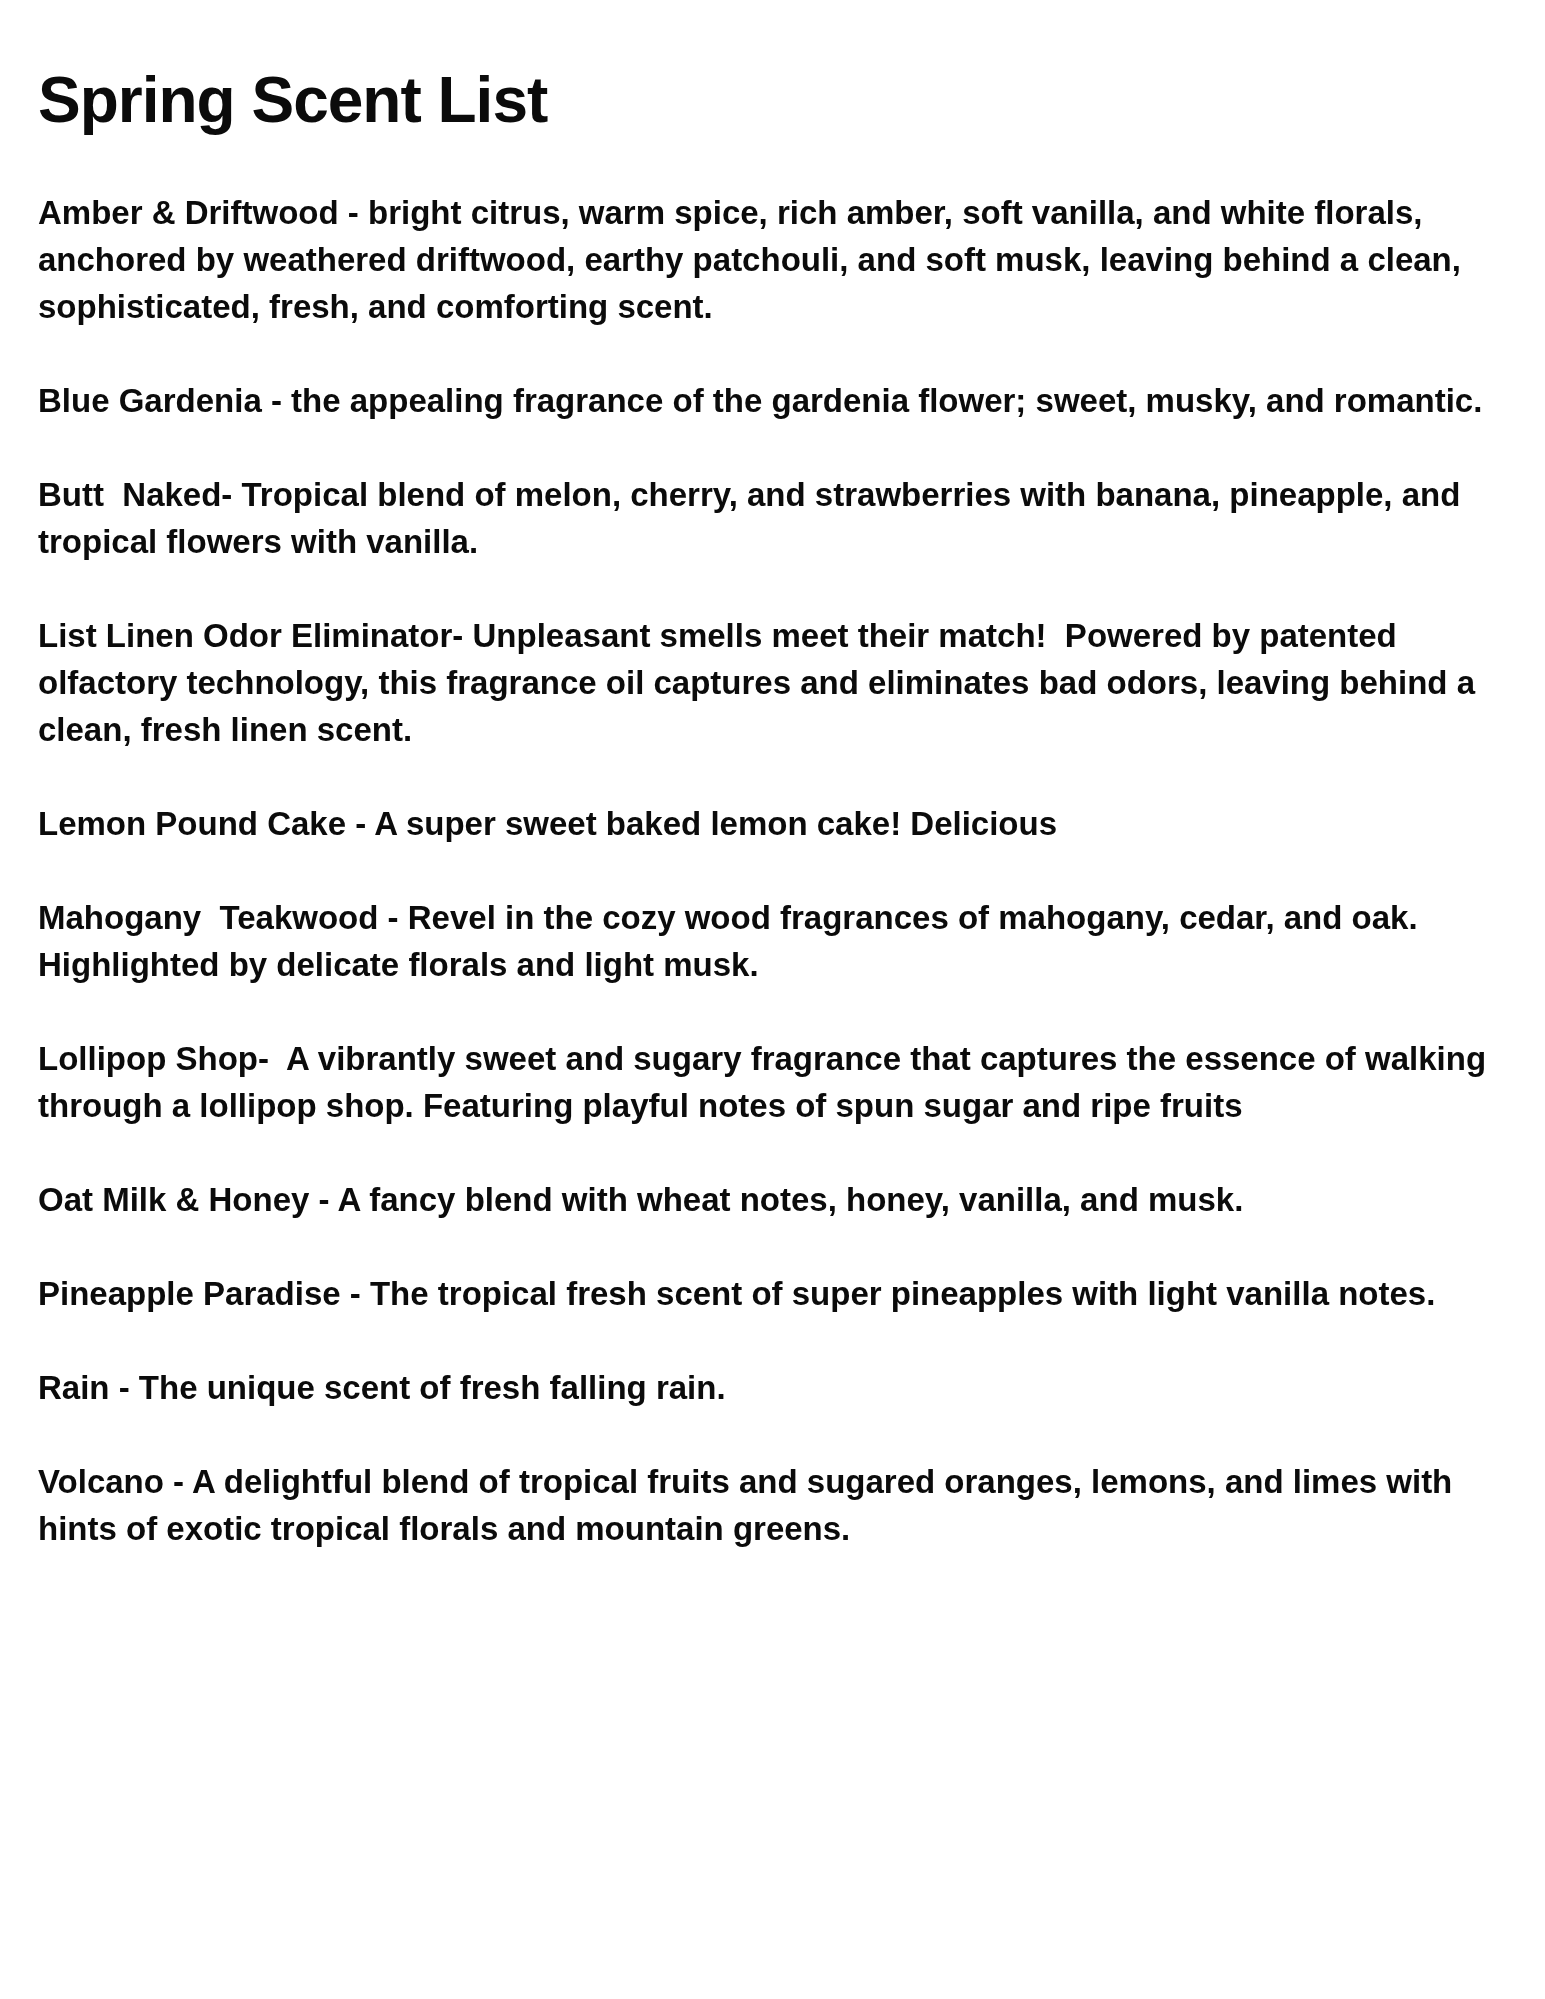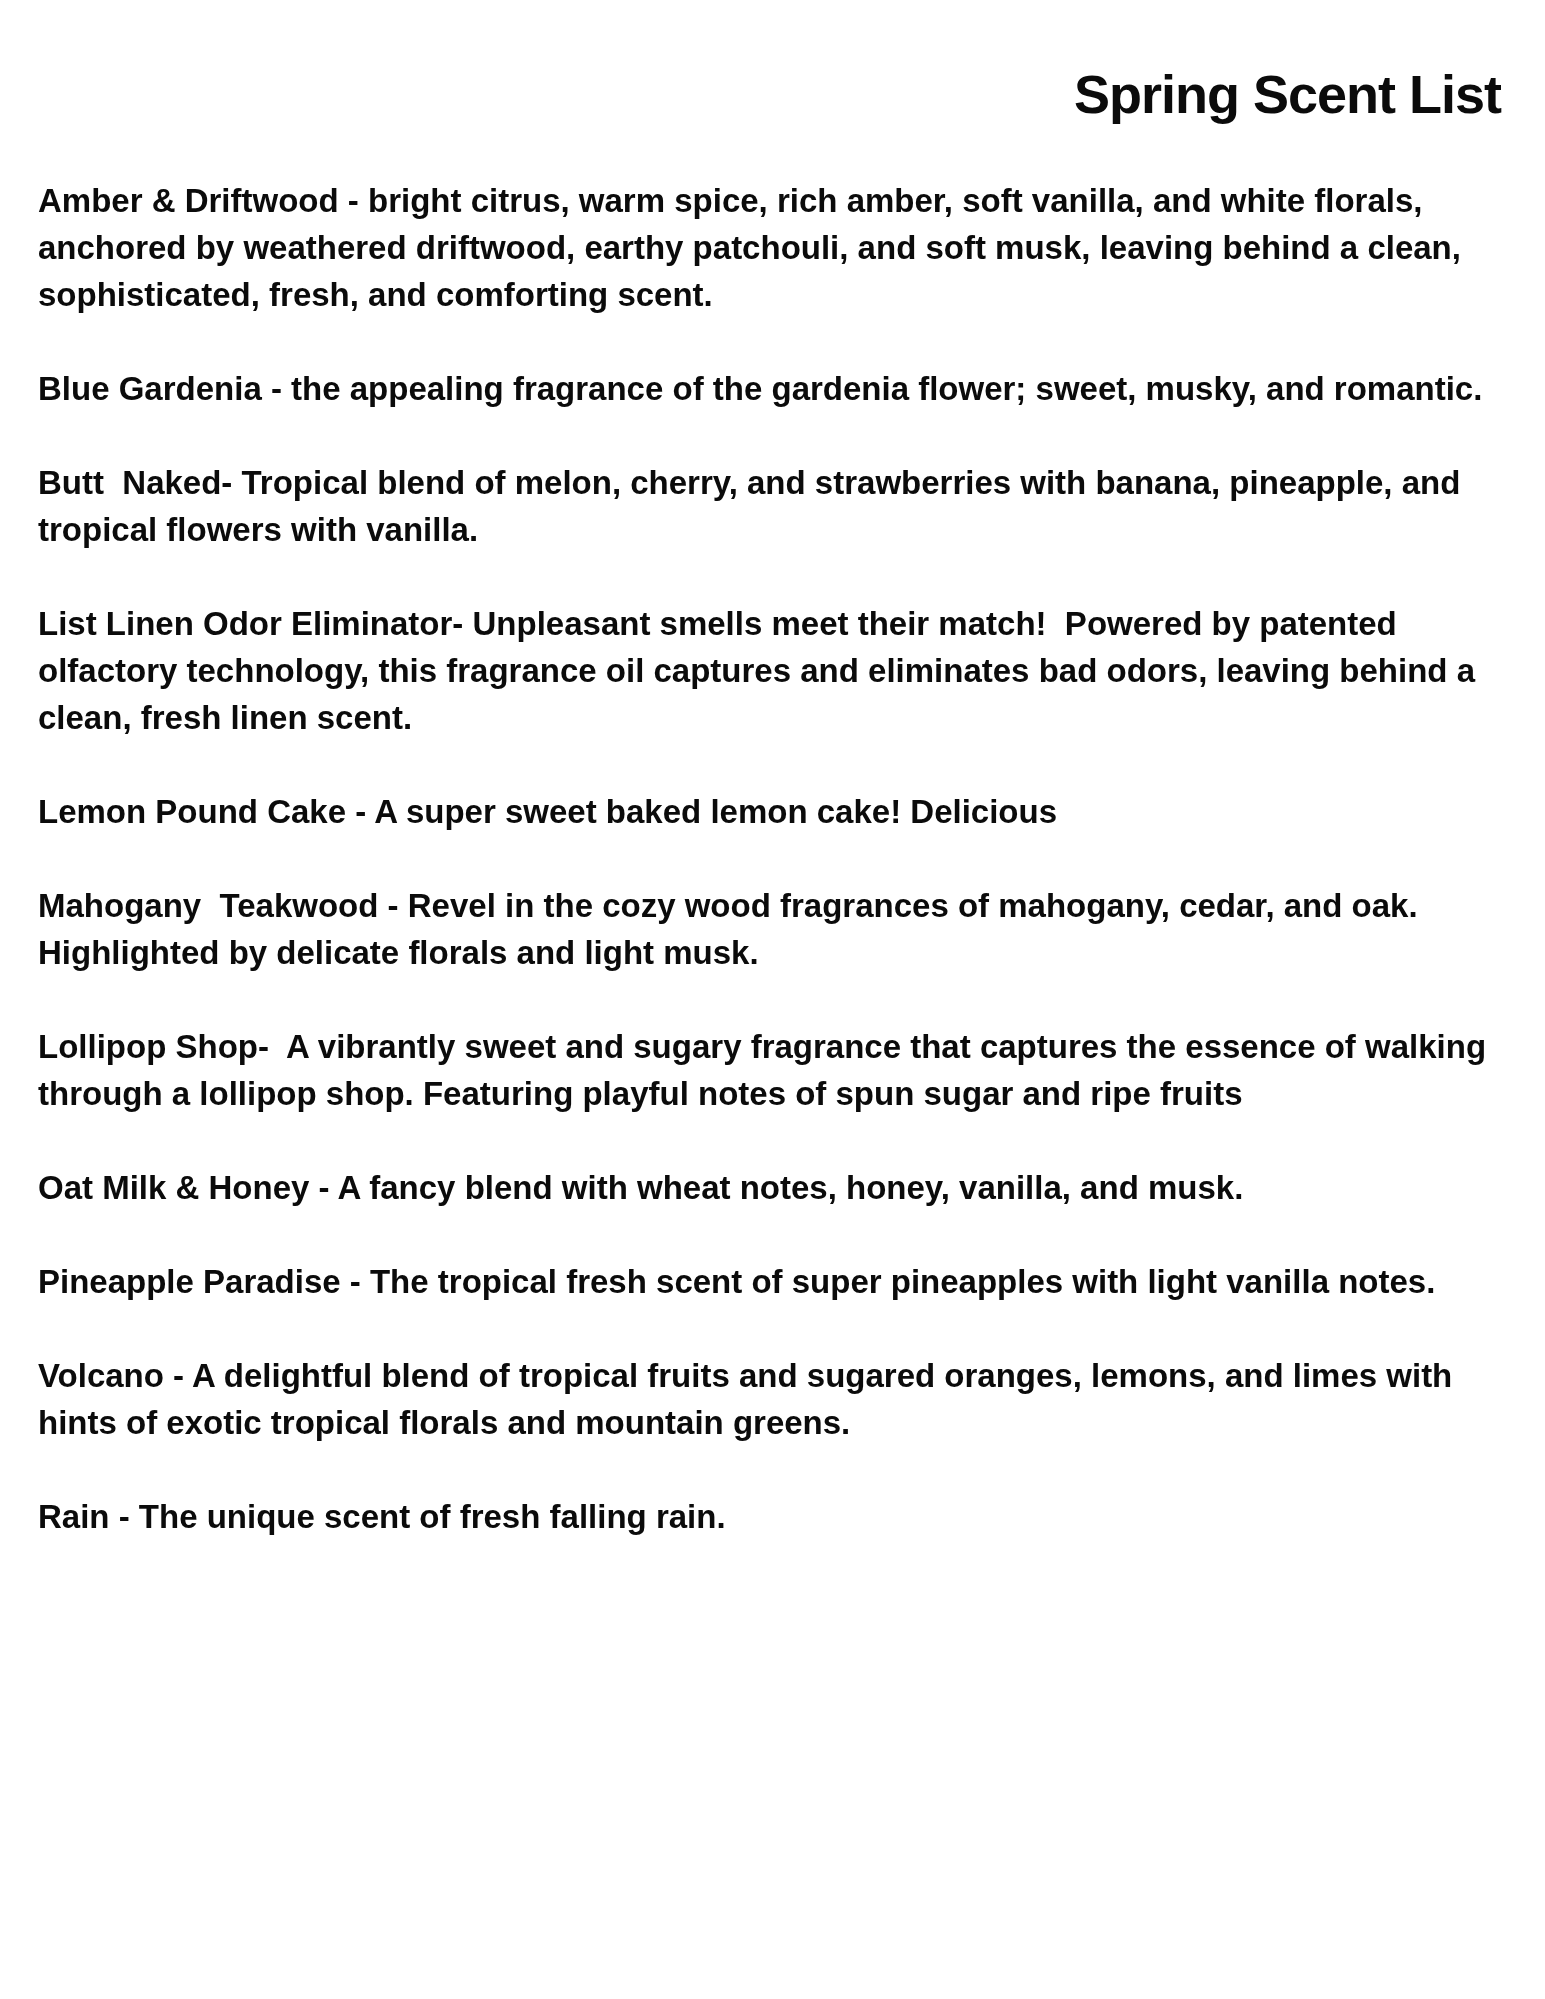--- a/index.html
+++ b/index.html
@@ -11,24 +11,24 @@
     color: #0b0b0b;
     overflow: hidden;
   }
   .page {
     width: 100%;
     height: 100%;
     padding: 40px 44px 0 38px;
     background: #ffffff;
   }
   .doc-title {
-    font-size: 54px;
+    font-size: 64px;
     font-weight: 700;
     letter-spacing: -1px;
-    text-align: right;
+    text-align: left;
     line-height: 1.2;
     margin-top: 22px;
     margin-bottom: 50px;
     color: #0b0b0b;
   }
   .scent-list { }
   .scent {
     font-size: 33px;
     font-weight: 700;
     line-height: 47px;
@@ -53,16 +53,16 @@
   <div class="scent-list">
       <p class="scent"><span class="scent-name">Amber &amp; Driftwood</span><span> - bright citrus, warm spice, rich amber, soft vanilla, and white florals, anchored by weathered driftwood, earthy patchouli, and soft musk, leaving behind a clean, sophisticated, fresh, and comforting scent.</span></p>
       <p class="scent"><span class="scent-name">Blue Gardenia</span><span> - the appealing fragrance of the gardenia flower; sweet, musky, and romantic.</span></p>
       <p class="scent"><span class="scent-name">Butt  Naked-</span><span> Tropical blend of melon, cherry, and strawberries with banana, pineapple, and tropical flowers with vanilla.</span></p>
       <p class="scent"><span class="scent-name">List Linen Odor Eliminator</span><span>- Unpleasant smells meet their match!  Powered by patented olfactory technology, this fragrance oil captures and eliminates bad odors, leaving behind a clean, fresh linen scent.</span></p>
       <p class="scent"><span class="scent-name">Lemon Pound Cake</span><span> - A super sweet baked lemon cake! Delicious</span></p>
       <p class="scent"><span class="scent-name">Mahogany  Teakwood</span><span> - Revel in the cozy wood fragrances of mahogany, cedar, and oak. Highlighted by delicate florals and light musk.</span></p>
       <p class="scent"><span class="scent-name">Lollipop Shop</span><span>-  A vibrantly sweet and sugary fragrance that captures the essence of walking through a lollipop shop. Featuring playful notes of spun sugar and ripe fruits</span></p>
       <p class="scent"><span class="scent-name">Oat Milk &amp; Honey</span><span> - A fancy blend with wheat notes, honey, vanilla, and musk.</span></p>
       <p class="scent"><span class="scent-name">Pineapple Paradise</span><span> - The tropical fresh scent of super pineapples with light vanilla notes.</span></p>
+      <p class="scent"><span class="scent-name">Rain</span><span> - The unique scent of fresh falling rain.</span></p>
       <p class="scent"><span class="scent-name">Volcano</span><span> - A delightful blend of tropical fruits and sugared oranges, lemons, and limes with hints of exotic tropical florals and mountain greens.</span></p>
-      <p class="scent"><span class="scent-name">Rain</span><span> - The unique scent of fresh falling rain.</span></p>
     </div>
 </div>
 
 </body></html>

